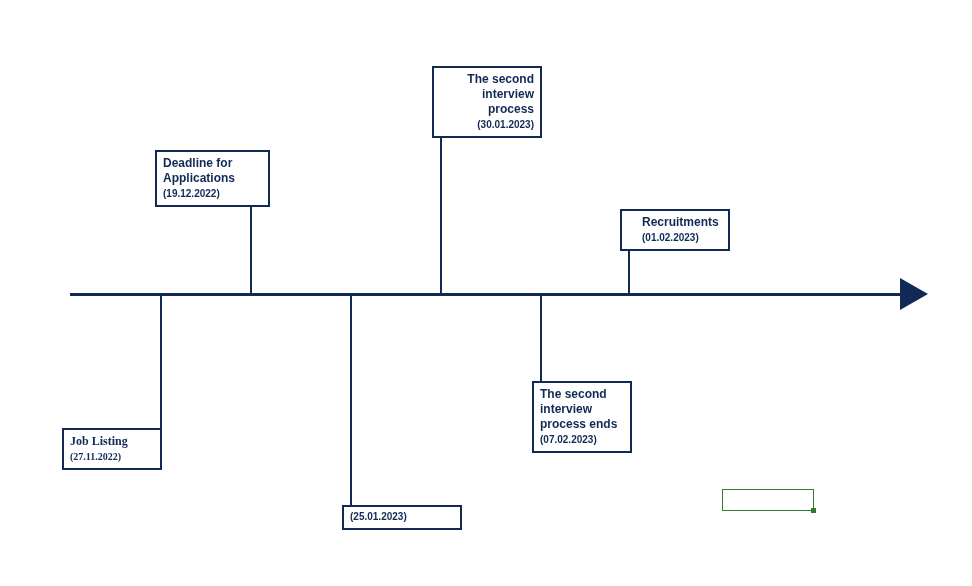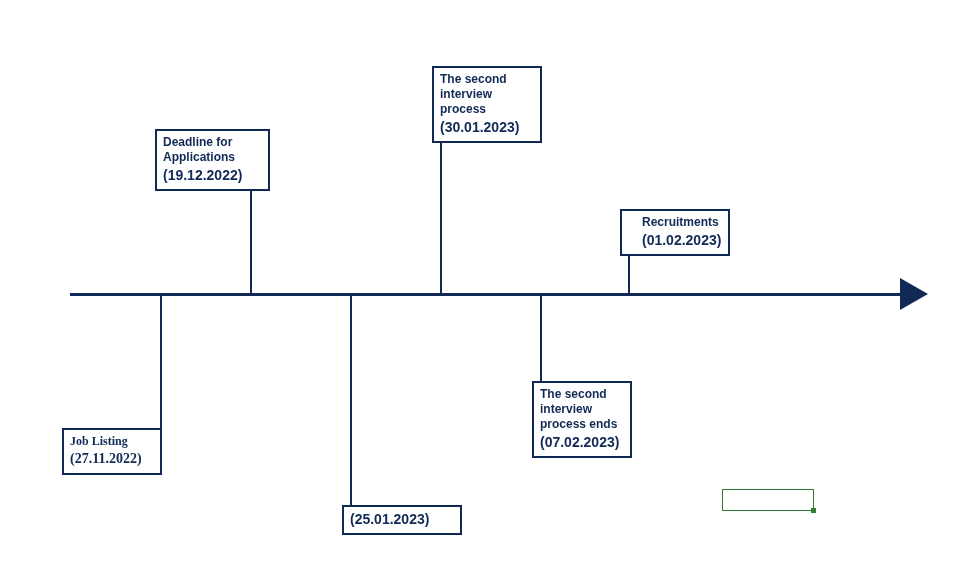--- a/index.html
+++ b/index.html
@@ -44,21 +44,21 @@
     box-sizing: border-box;
     min-width: 100px;
   }
   .card .title {
     font-weight: bold;
     font-size: 12px;
     line-height: 1.25;
     margin-bottom: 2px;
   }
   .card .date {
-    font-size: 14px;
+    font-size: 10px;
     font-weight: bold;
   }
   .green-box {
     position: absolute;
     border: 1.5px solid #2e7d32;
     width: 90px;
     height: 20px;
     background: #fff;
   }
   .green-handle {
@@ -76,32 +76,32 @@
 <div class="timeline-axis"></div>
 <div class="timeline-arrow"></div>
 
 <div class="connector" style="left:160px; top:296px; height:156px;"></div>
 <div class="card" style="left:62px; top:428px; width:100px;font-family:Liberation Serif, serif;">
   <div class="title">Job Listing</div>
   <div class="date">(27.11.2022)</div>
 </div>
 
 <div class="connector" style="left:250px; top:186px; height:108px;"></div>
-<div class="card" style="left:155px; top:129px; width:115px;">
+<div class="card" style="left:155px; top:150px; width:115px;">
   <div class="title">Deadline for Applications</div>
   <div class="date">(19.12.2022)</div>
 </div>
 
 <div class="connector" style="left:350px; top:296px; height:209px;"></div>
 <div class="card" style="left:342px; top:505px; width:120px;">
   <div class="date">(25.01.2023)</div>
 </div>
 
 <div class="connector" style="left:440px; top:130px; height:164px;"></div>
-<div class="card" style="left:432px; top:66px; width:110px;">
+<div class="card" style="left:432px; top:66px; width:110px;text-align:right;">
   <div class="title">The second interview process</div>
   <div class="date">(30.01.2023)</div>
 </div>
 
 <div class="connector" style="left:540px; top:296px; height:85px;"></div>
 <div class="card" style="left:532px; top:381px; width:96px;">
   <div class="title">The second interview process ends</div>
   <div class="date">(07.02.2023)</div>
 </div>
 

